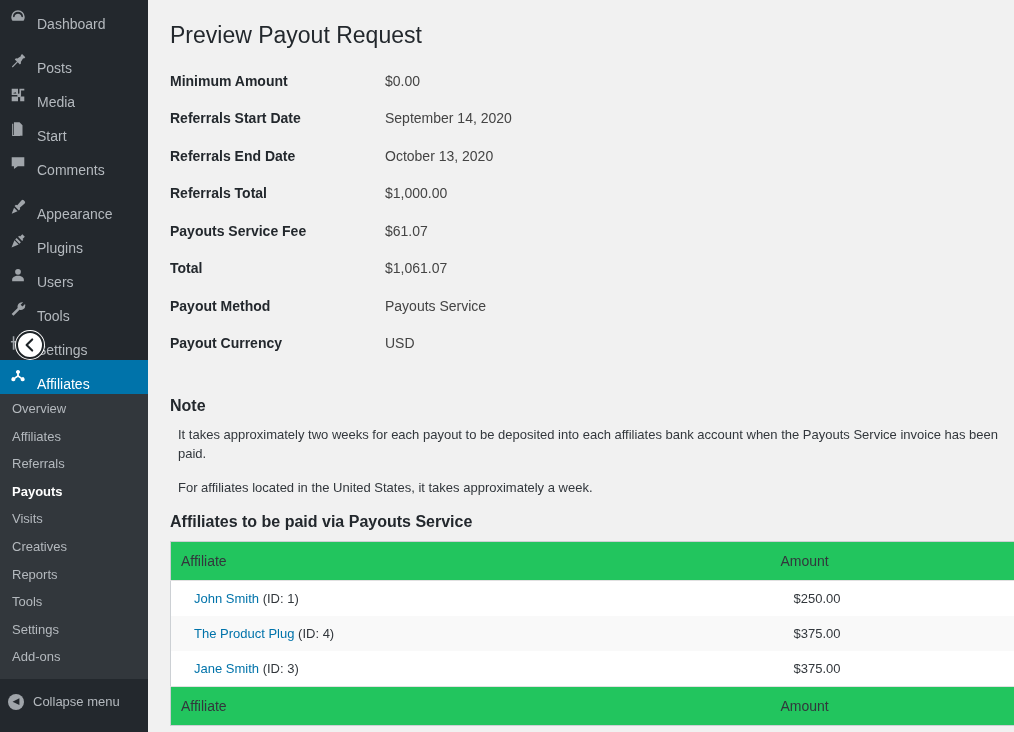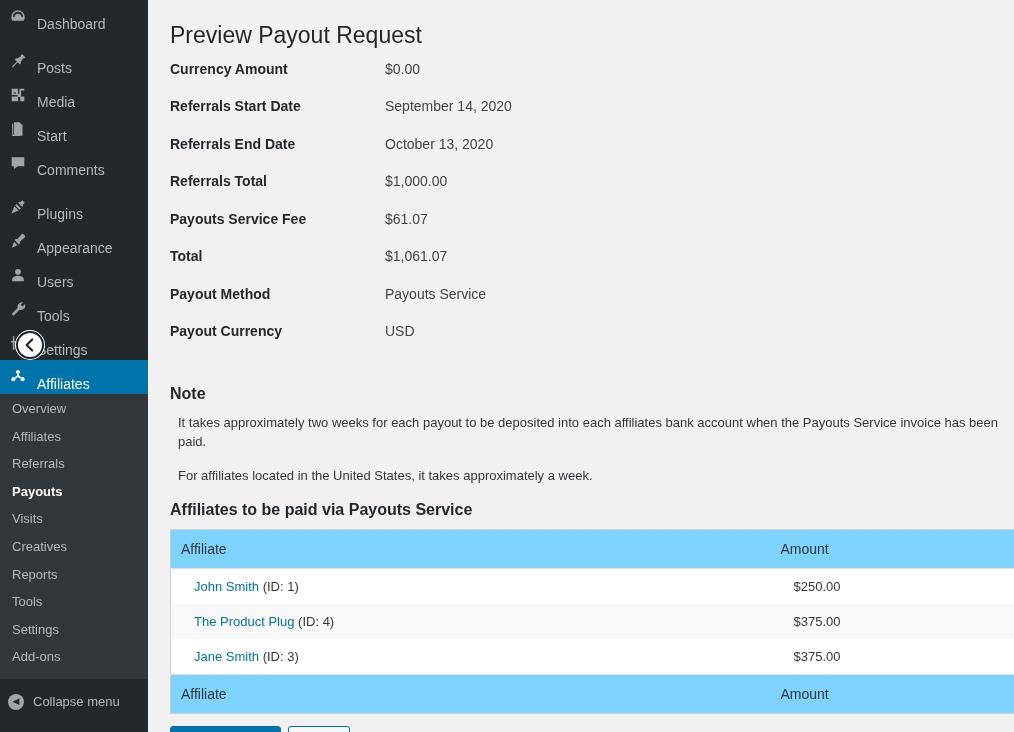--- a/index.html
+++ b/index.html
@@ -112,21 +112,21 @@
     height: 732px;
     background: #f1f1f1;
     padding: 0 0 0 22px;
     overflow: hidden;
     position: relative;
   }
   h1.page-title {
     font-size: 23px;
     font-weight: 400;
     color: #23282d;
-    margin: 12px 0 6px 0;
+    margin: 12px 0 18px 0;
     padding: 9px 0 4px 0;
     line-height: 1.3;
   }
 
   
   .detail-row {
     display: flex;
     align-items: baseline;
     margin-bottom: 0;
     height: 37.5px;
@@ -170,21 +170,21 @@
     border: 1px solid #ccd0d4;
     border-right: none;
     font-size: 13px;
   }
   table.wp-list-table th {
     text-align: left;
     font-weight: 400;
     font-size: 14px;
     color: #32373c;
     padding: 11px 10px;
-    background: #7dd3fc;
+    background: #22c55e;
     border-bottom: 1px solid #e1e1e1;
   }
   table.wp-list-table tfoot th {
     border-bottom: none;
     border-top: 1px solid #e1e1e1;
   }
   table.wp-list-table td {
     padding: 10px 23px;
     color: #32373c;
     font-size: 13px;
@@ -266,32 +266,32 @@
             <svg width="18" height="18" viewBox="0 0 20 20" aria-hidden="true">
               <path d="M3 3.5h14v10H9.8l-4.3 3.3v-3.3H3v-10z"></path>
             </svg>
           </span>
           <span class="mlabel">Comments</span>
         </div>
         <div class="menu-sep"></div>
         <div class="menu-top">
           <span class="ico">
             <svg width="18" height="18" viewBox="0 0 20 20" aria-hidden="true">
+              <path d="M16.3 2.6a1.6 1.6 0 0 0-2.3 0L9.2 8l-1.5-.4-1.5 1.4 4.8 4.8 1.4-1.5-.4-1.5 5.4-4.8a1.6 1.6 0 0 0 0-2.3zM5.6 10.9 3 17.4l6.5-2.6-3.9-3.9z"></path>
+            </svg>
+          </span>
+          <span class="mlabel">Appearance</span>
+        </div>
+        <div class="menu-top">
+          <span class="ico">
+            <svg width="18" height="18" viewBox="0 0 20 20" aria-hidden="true">
               <path d="M14.8 2.4 12.3 5l-.9-.9-1.3 1.3 4.5 4.5 1.3-1.3-.9-.9 2.6-2.5-2.8-2.8zM8.5 6.8 6.9 8.4l4.7 4.7 1.6-1.6-4.7-4.7zM6 9.3 2.8 17.2l7.9-3.2L6 9.3z"></path>
             </svg>
           </span>
           <span class="mlabel">Plugins</span>
-        </div>
-        <div class="menu-top">
-          <span class="ico">
-            <svg width="18" height="18" viewBox="0 0 20 20" aria-hidden="true">
-              <path d="M16.3 2.6a1.6 1.6 0 0 0-2.3 0L9.2 8l-1.5-.4-1.5 1.4 4.8 4.8 1.4-1.5-.4-1.5 5.4-4.8a1.6 1.6 0 0 0 0-2.3zM5.6 10.9 3 17.4l6.5-2.6-3.9-3.9z"></path>
-            </svg>
-          </span>
-          <span class="mlabel">Appearance</span>
         </div>
         <div class="menu-top">
           <span class="ico">
             <svg width="18" height="18" viewBox="0 0 20 20" aria-hidden="true">
               <path d="M10 3.2a3.2 3.2 0 1 1 0 6.4 3.2 3.2 0 0 1 0-6.4zm0 7.5c3.6 0 6.5 1.9 6.5 4.2v2.1h-13v-2.1c0-2.3 2.9-4.2 6.5-4.2z"></path>
             </svg>
           </span>
           <span class="mlabel">Users</span>
         </div>
         <div class="menu-top">
@@ -344,21 +344,21 @@
       </svg>
     </div>
   </div>
 
   <div id="wpbody">
 
     <h1 class="page-title">Preview Payout Request</h1>
 
     <div id="details-list">
         <div class="detail-row">
-          <div class="detail-label">Currency Amount</div>
+          <div class="detail-label">Minimum Amount</div>
           <div class="detail-value">$0.00</div>
         </div>
         <div class="detail-row">
           <div class="detail-label">Referrals Start Date</div>
           <div class="detail-value">September 14, 2020</div>
         </div>
         <div class="detail-row">
           <div class="detail-label">Referrals End Date</div>
           <div class="detail-value">October 13, 2020</div>
         </div>

